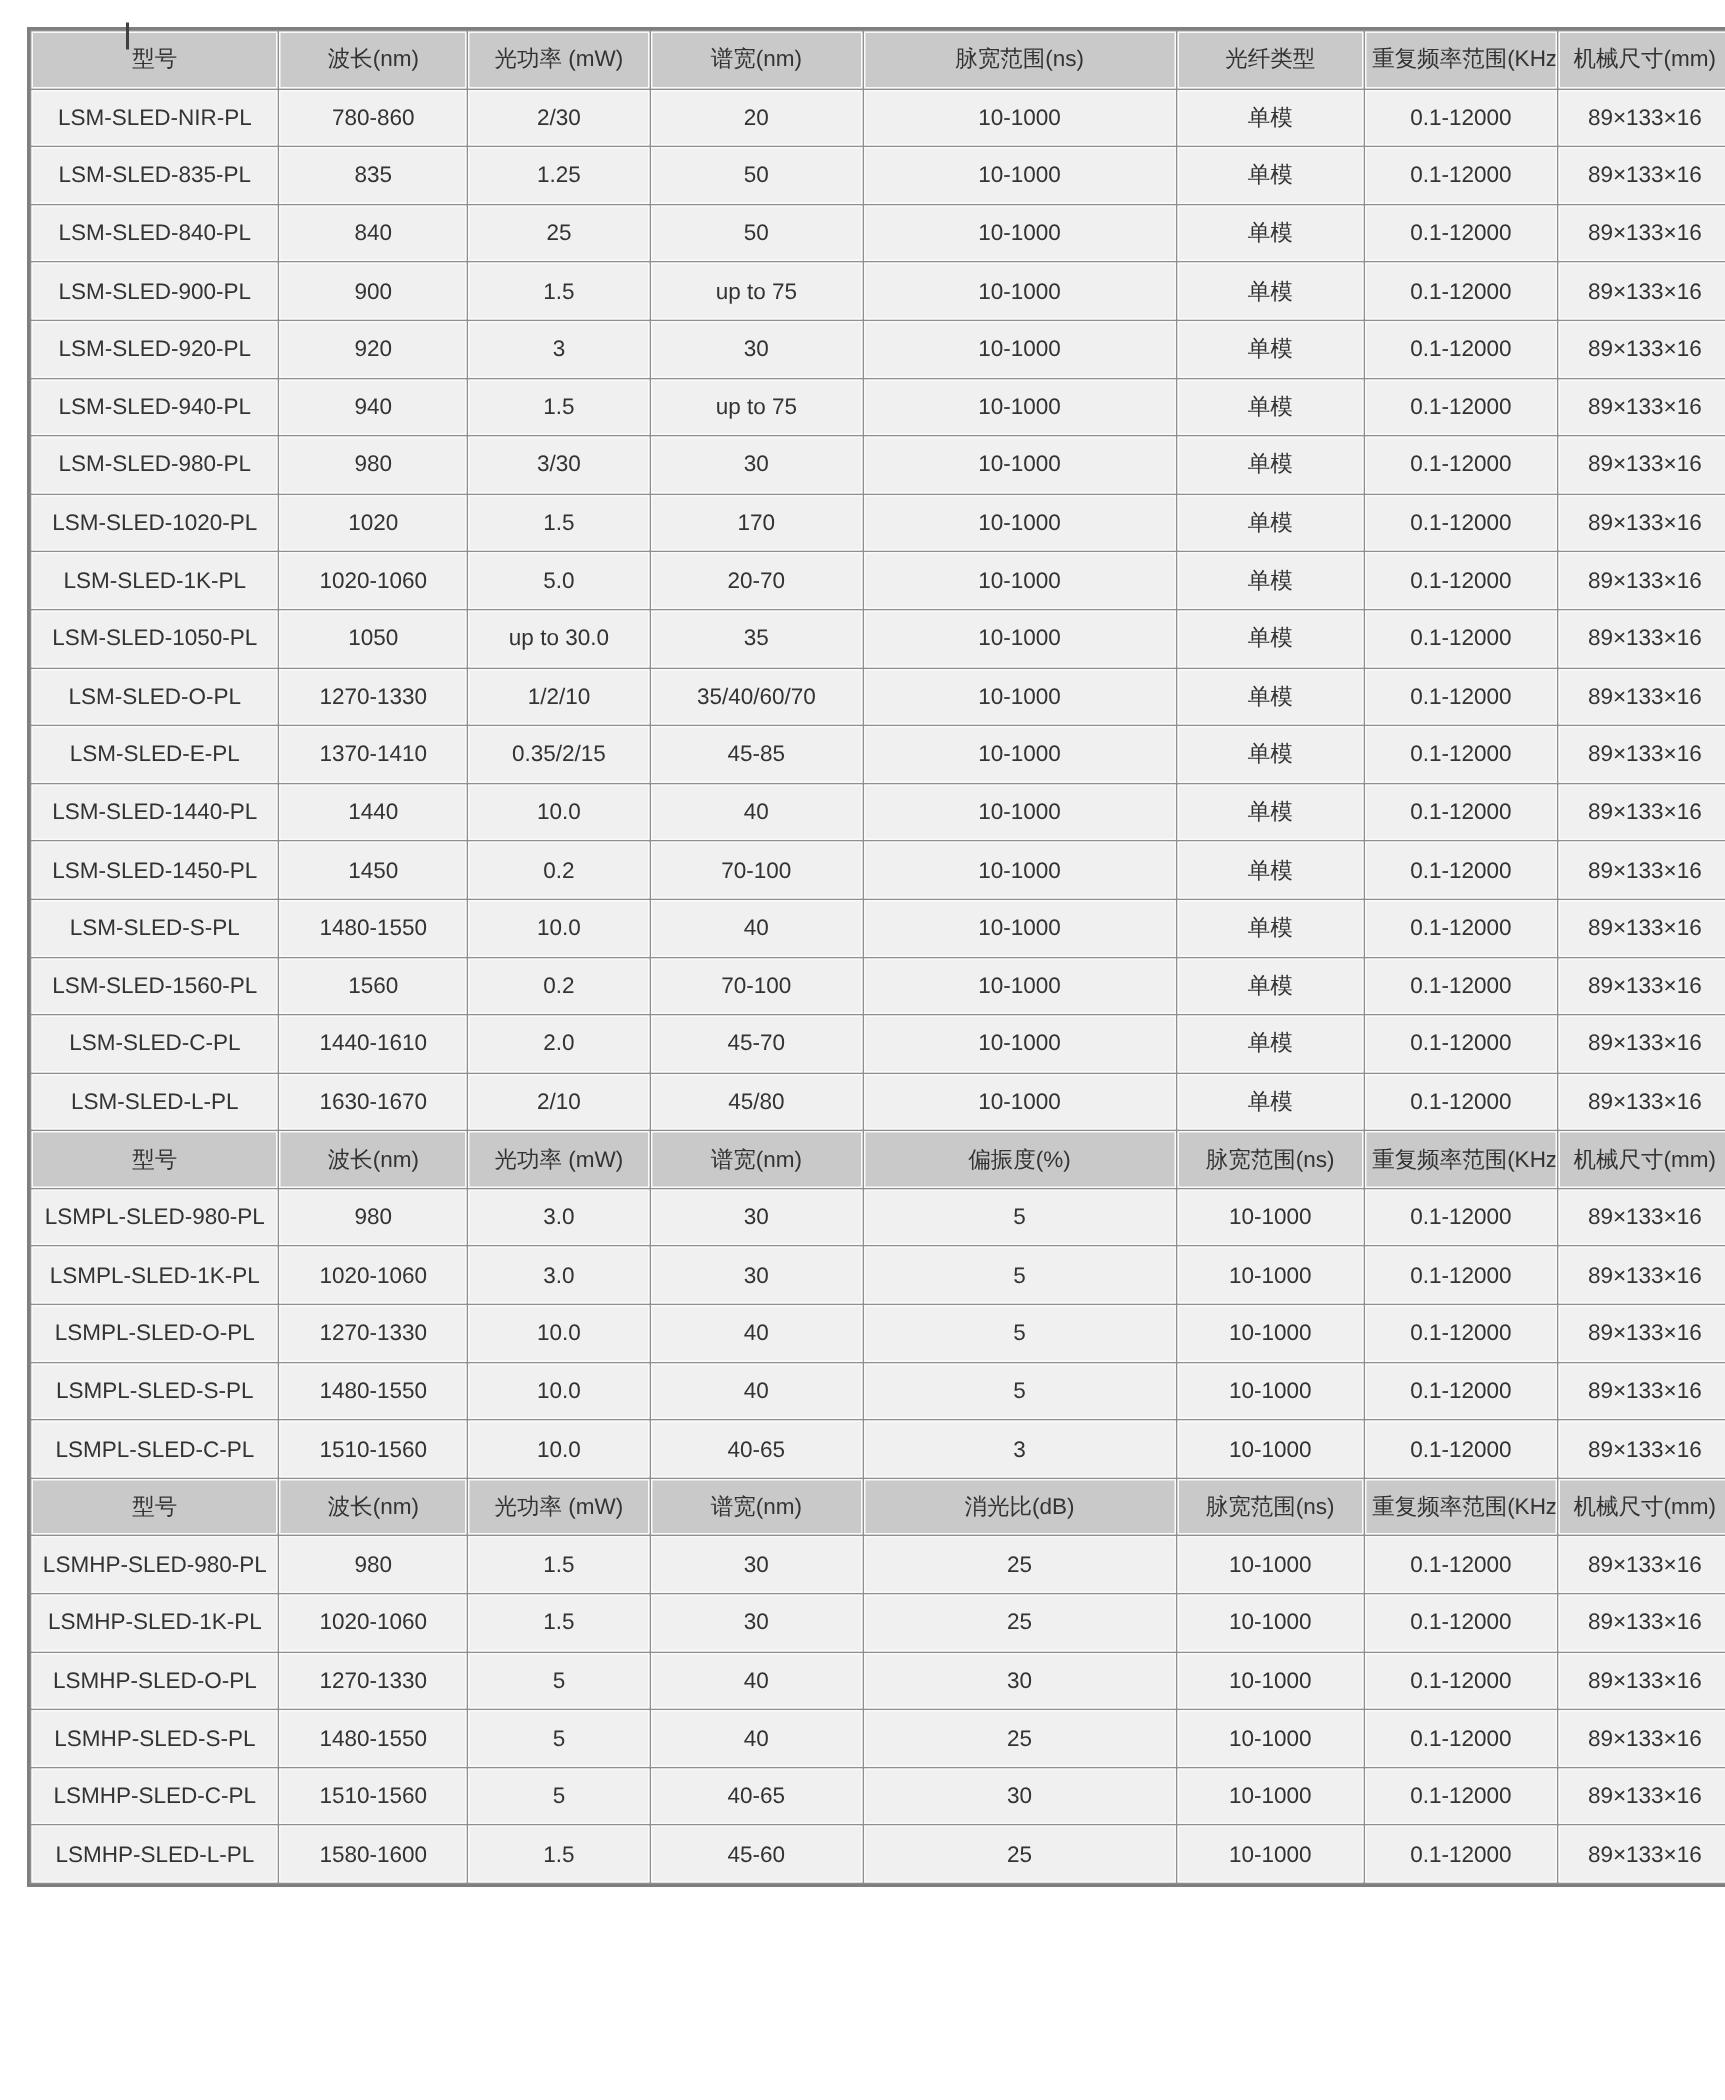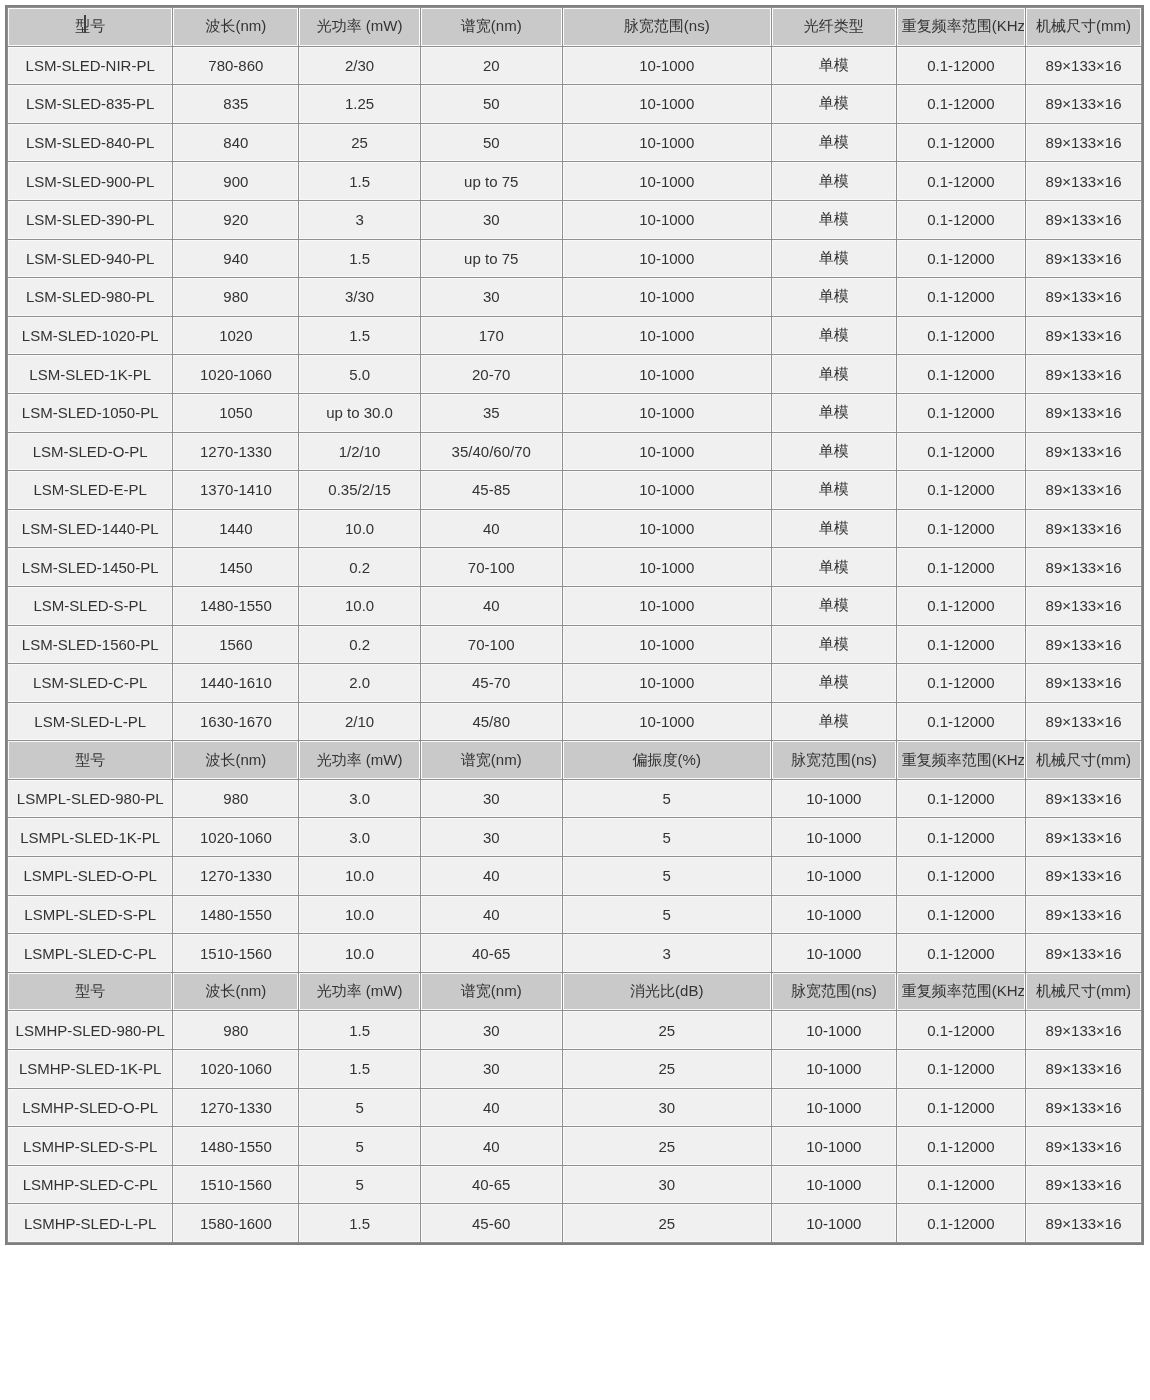--- a/index.html
+++ b/index.html
@@ -6,21 +6,21 @@
     margin: 0;
     background: #ffffff;
     font-family: "Liberation Sans", sans-serif;
   }
   .page {
     position: relative;
     width: 1150px;
     height: 1400px;
     background: #ffffff;
     box-sizing: border-box;
-    padding: 5px;
+    padding: 18px;
   }
   table.spec {
     width: 1139px;
     table-layout: fixed;
     border-collapse: separate;
     border-spacing: 1px;
     background: #8f8f8f;          
     border: 2px solid #7f7f7f;    
   }
   th, td {
@@ -120,21 +120,21 @@
           <td>LSM-SLED-900-PL</td>
           <td>900</td>
           <td>1.5</td>
           <td>up to 75</td>
           <td>10-1000</td>
           <td>单模</td>
           <td>0.1-12000</td>
           <td>89×133×16</td>
         </tr>
         <tr>
-          <td>LSM-SLED-390-PL</td>
+          <td>LSM-SLED-920-PL</td>
           <td>920</td>
           <td>3</td>
           <td>30</td>
           <td>10-1000</td>
           <td>单模</td>
           <td>0.1-12000</td>
           <td>89×133×16</td>
         </tr>
         <tr>
           <td>LSM-SLED-940-PL</td>

